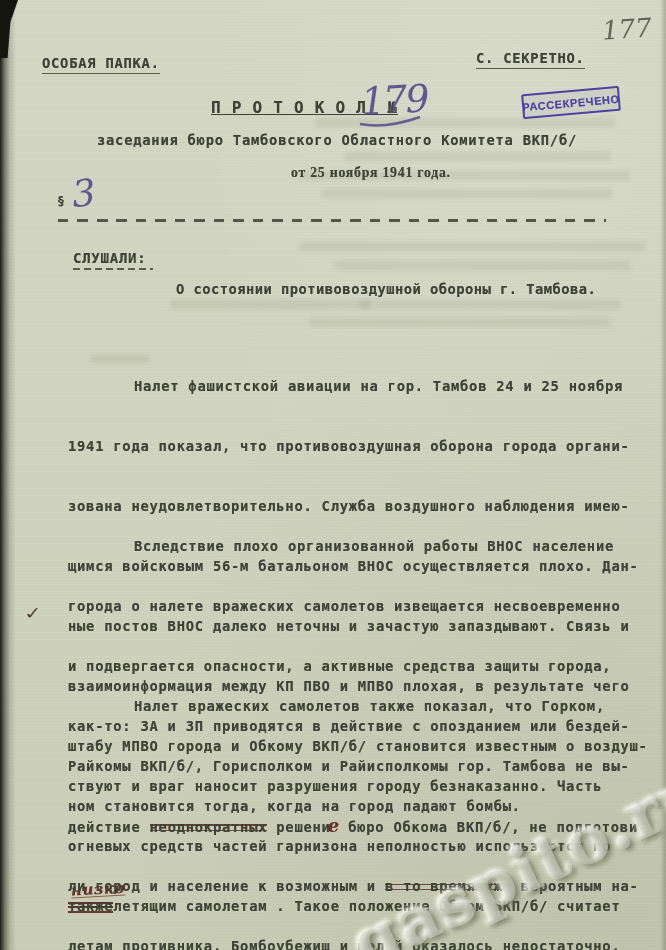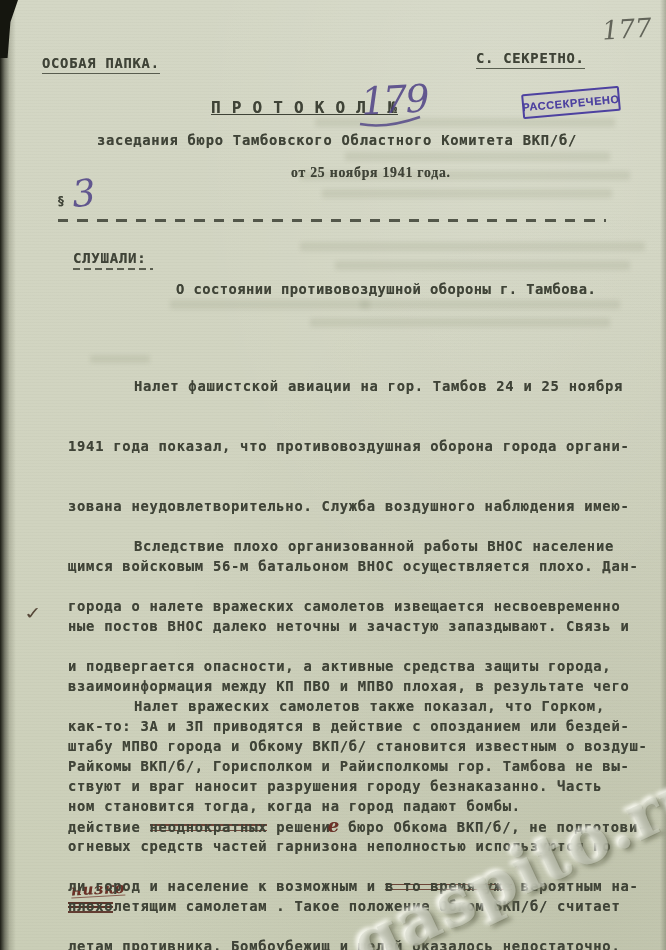--- a/index.html
+++ b/index.html
@@ -123,21 +123,21 @@
     <div class="line">ном становится тогда, когда на город падают бомбы.</div>
   </div>
 
   <div class="para type" style="top:496px;">
     <div class="line indent">Вследствие плохо организованной работы ВНОС население</div>
     <div class="line">города о налете вражеских самолетов извещается несвоевременно</div>
     <div class="line">и подвергается опасности, а активные средства защиты города,</div>
     <div class="line">как-то: ЗА и ЗП приводятся в действие с опозданием или бездей-</div>
     <div class="line">ствуют и враг наносит разрушения городу безнаказанно. Часть</div>
     <div class="line">огневых средств частей гарнизона неполностью используются по</div>
-    <div class="line"><span class="inserted-word hand-maroon">низко</span><span class="struck-heavy">плохо</span><span>летящим самолетам . Такое положение Обком ВКП/б/ считает</span></div>
+    <div class="line"><span class="inserted-word hand-maroon">низко</span><span class="struck-heavy">также</span><span>летящим самолетам . Такое положение Обком ВКП/б/ считает</span></div>
     
   </div>
 
   <div class="para type" style="top:656px;">
     <div class="line indent">Налет вражеских самолетов также показал, что Горком,</div>
     <div class="line">Райкомы ВКП/б/, Горисполком и Райисполкомы гор. Тамбова не вы-</div>
     <div class="line"><span>действие </span><span class="struck">неоднократных</span><span> решени</span><span class="hand-maroon corr-letter">е</span><span> бюро Обкома ВКП/б/, не подготови-</span></div>
     <div class="line"><span>ли город и население к возможным и </span><span class="struck">в то время уже</span><span> вероятным на-</span></div>
     <div class="line">летам противника. Бомбоубежищ и щелей оказалось недостаточно,</div>
     

